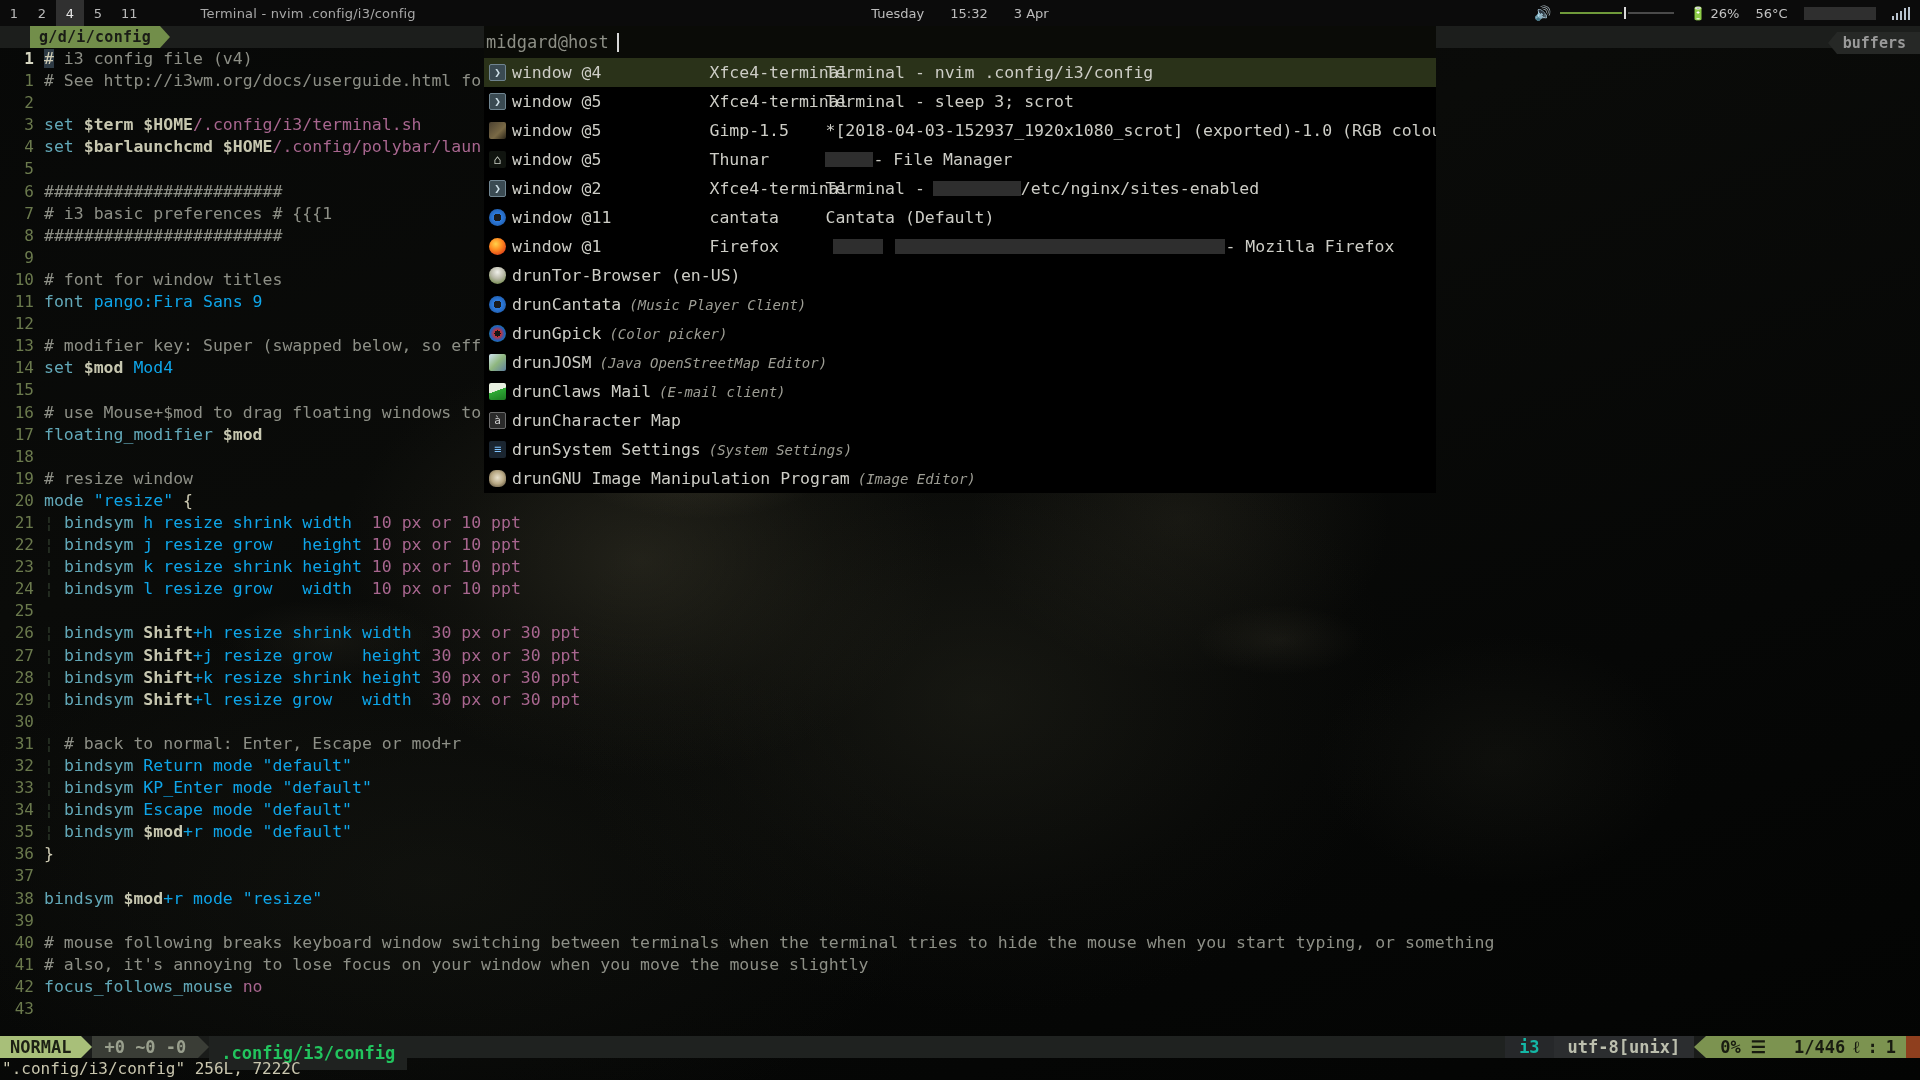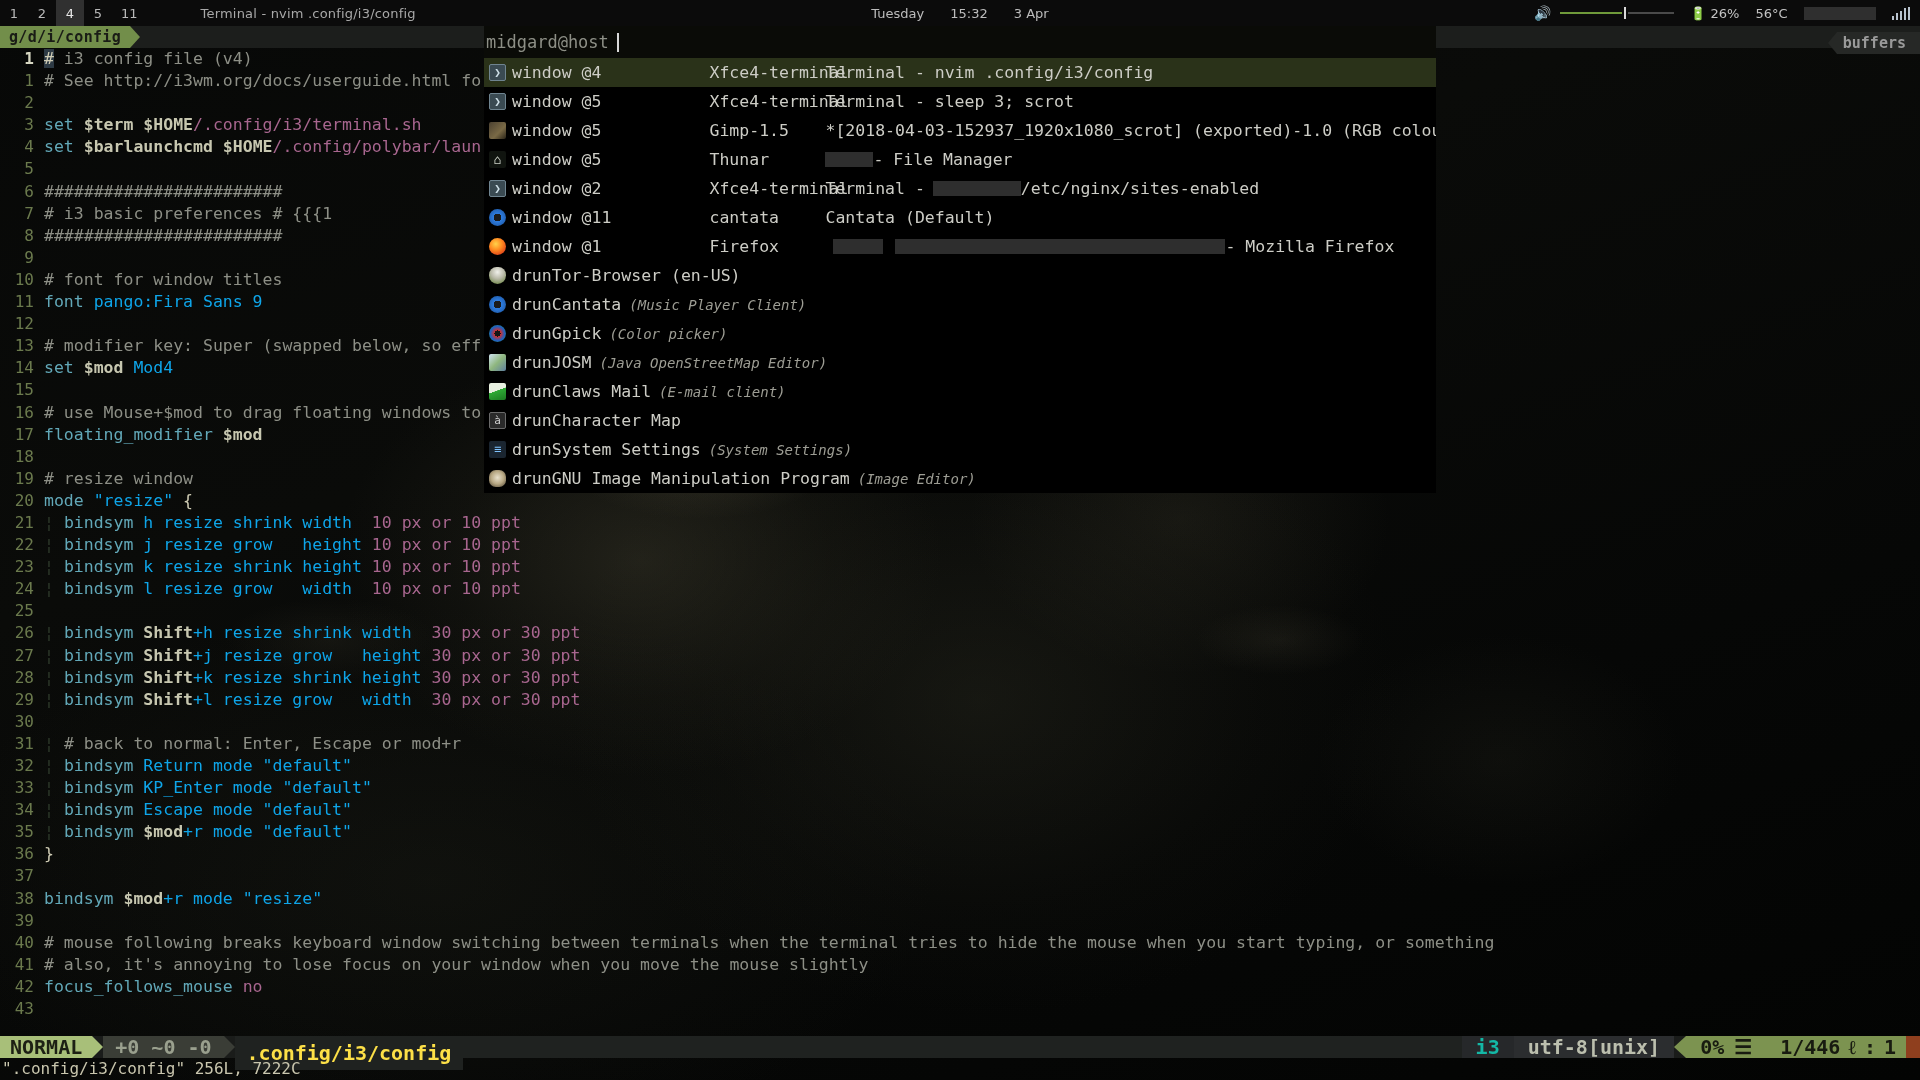--- a/index.html
+++ b/index.html
@@ -67,21 +67,21 @@
 
   
   .vim{
     position:absolute; left:0; top:26px; width:1920px; height:1054px;
     font-family:"DejaVu Sans Mono", monospace; font-size:16.5px; line-height:22.1px;
   }
   .tabline{
     position:absolute; left:0; top:0; width:1920px; height:22px;
     background:#1c1e1c; display:flex; align-items:center; justify-content:space-between;
   }
-  .tab-left{ display:flex; align-items:center; }
+  .tab-left{ display:flex; align-items:center;margin-left:30px; }
   .tab-chip{
     background:#728e4a; color:#1a1c16; font-weight:bold; font-size:15px;
     padding:0 9px; height:22px; line-height:22px; letter-spacing:.3px;
   }
   .tab-arrow{
     width:0;height:0; border-top:11px solid transparent; border-bottom:11px solid transparent;
     border-left:10px solid #728e4a;
   }
   .tab-right{ display:flex; align-items:center; margin-right:0;margin-top:12px; }
   .tab-right-arrow{
@@ -109,28 +109,28 @@
   .var{ color:#c7c7b0; font-weight:bold; }
   .str{ color:#a8668f; }
   .num2{ color:#a8668f; }
   .txt{ color:#0ea5e9; }
   .norm{ color:#cfccb4; }
   .cursor-blk{ background:#2d3a44; color:#cfccb4; }
 
   
   .statusline{
     position:absolute; left:0; bottom:22px; width:1920px; height:22px;
-    display:flex; align-items:stretch; font-size:20px; font-weight:bold;
+    display:flex; align-items:stretch; font-size:17px; font-weight:bold;
     font-family:"DejaVu Sans Mono", monospace;
     background:#1a1c1a;
   }
   .sl-mode{ background:#a8bf79; color:#1d2014; padding:0 10px; display:flex; align-items:center; }
   .arr-r{ width:0;height:0;border-top:11px solid transparent;border-bottom:11px solid transparent; }
   .sl-git{ background:#3a3d36; color:#9aa08e; padding:0 12px; display:flex; align-items:center; }
-  .sl-file{ background:#1f2220; color:#fde047; padding:17px 12px; display:flex; align-items:center; }
+  .sl-file{ background:#1f2220; color:#22c55e; padding:17px 12px; display:flex; align-items:center; }
   .sl-spacer{ flex:1; background:#1f2220; }
   .sl-i3{ background:#26282a; color:#14b8a6; padding:0 14px; display:flex; align-items:center; }
   .sl-enc{ background:#2b2d2f; color:#bcbfae; padding:0 14px; display:flex; align-items:center; }
   .sl-pct{ background:#7c9350; color:#181b10; padding:0 14px; display:flex; align-items:center; gap:10px; }
   .sl-pos{ background:#7c9350; color:#181b10; padding:0 10px 0 14px; display:flex; align-items:center; gap:8px; }
   .sl-endcap{ background:#8f3f1e; width:14px; }
 
   .cmdline{
     position:absolute; left:0; bottom:0; width:1920px; height:22px;
     color:#c9c6ae; font-size:16px; font-family:"DejaVu Sans Mono", monospace;

